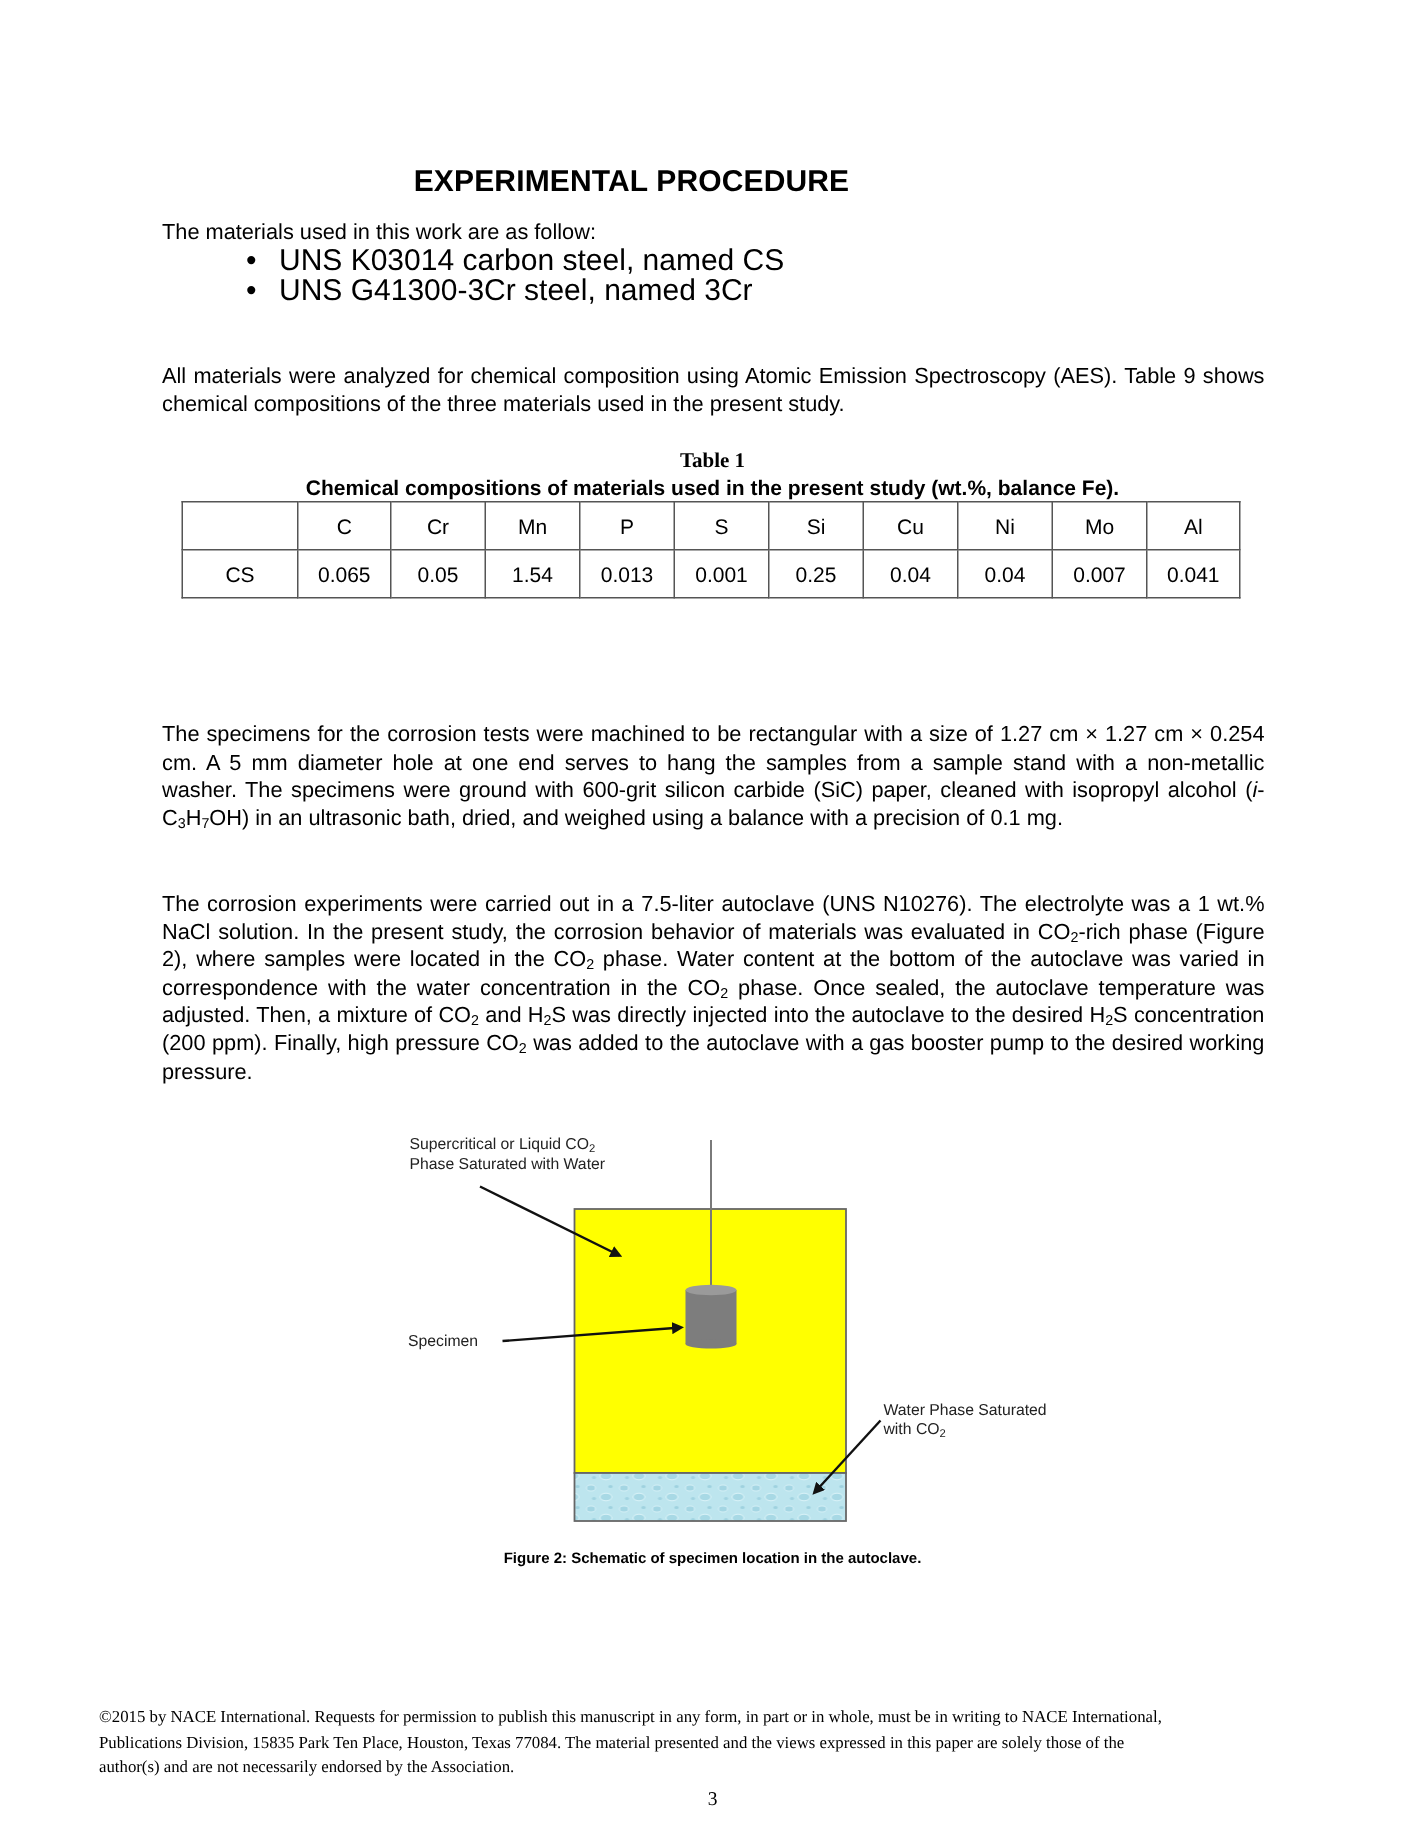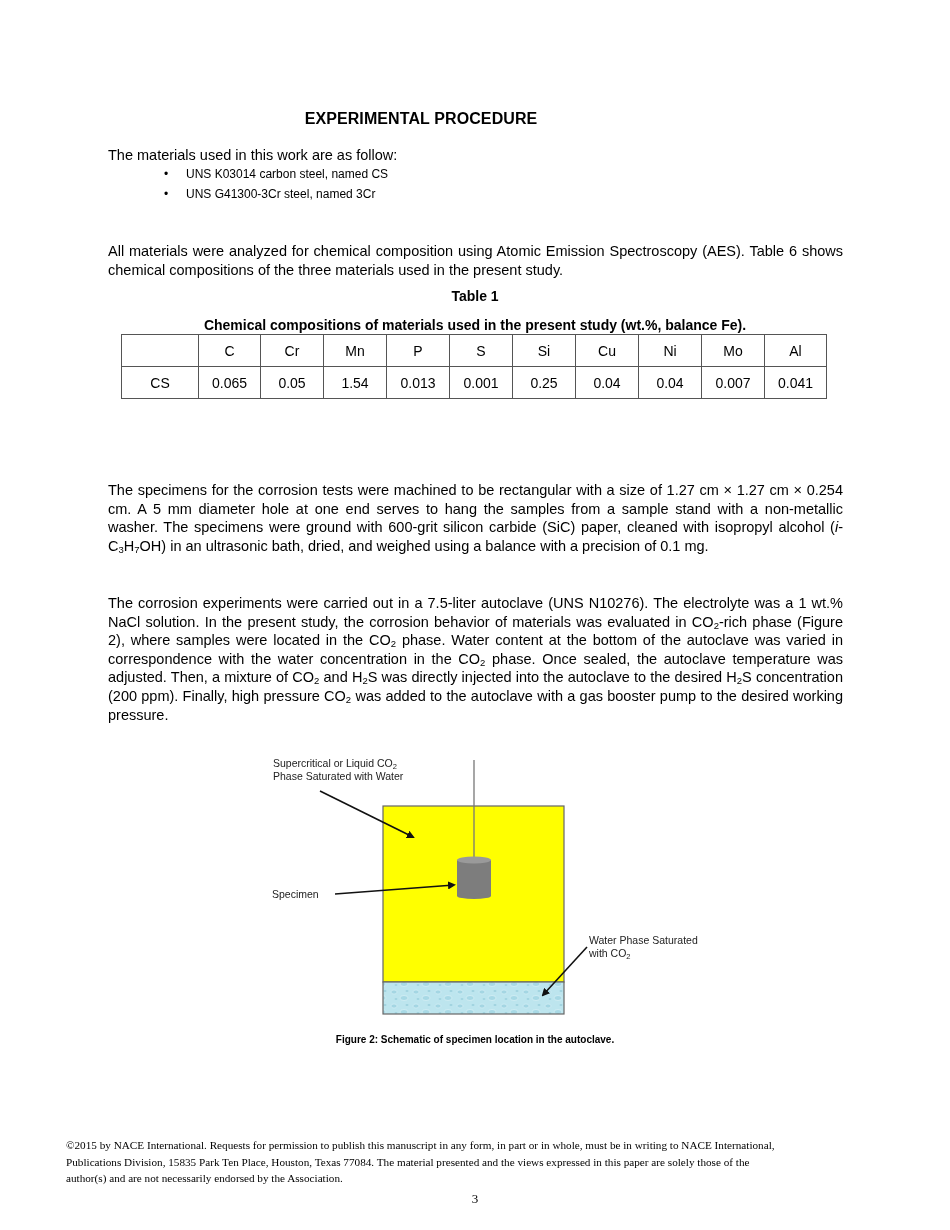--- a/index.html
+++ b/index.html
@@ -1,35 +1,35 @@
 <!DOCTYPE html>
 <html><head>
 <meta charset="utf-8">
 <style>
   html, body { margin: 0; padding: 0; background: #ffffff; }
   body { width: 950px; height: 1230px; position: relative; overflow: hidden; color: #000; }
   .sans { font-family: "Liberation Sans", "DejaVu Sans", sans-serif; }
   .serif { font-family: "Liberation Serif", "DejaVu Serif", serif; }
 
   .heading { position: absolute; top: 110px; left: 0; width: 842px; text-align: center;
-             font-weight: bold; font-size: 16px; letter-spacing: 0.1px; }
+             font-weight: bold; font-size: 20px; letter-spacing: 0.1px; }
 
   .para { position: absolute; left: 108px; width: 735px; font-size: 14.5px; line-height: 18.6px;
           text-align: justify; }
   .para.intro { top: 146px; }
   .bullets { position: absolute; left: 164px; top: 165px; margin: 0; padding: 0; list-style: none;
-             font-size: 12px; line-height: 19.6px; }
+             font-size: 20px; line-height: 19.6px; }
   .bullets li { position: relative; padding-left: 22px; }
   .bullets li::before { content: "•"; position: absolute; left: 0; top: 0; }
   .para.p2 { top: 242px; }
   .para.p3 { top: 481px; }
   .para.p4 { top: 594px; }
 
   .tcap { position: absolute; left: 0; width: 950px; text-align: center; font-weight: bold; font-size: 14px; }
-  .tcap.t1 { top: 288px; }
+  .tcap.t1 { top: 300px; font-family: Liberation Serif, serif; }
   .tcap.t2 { top: 317px; }
 
   table.comp { position: absolute; left: 121px; top: 334px; border-collapse: collapse; font-size: 14px; }
   table.comp td, table.comp th { border: 1px solid #555; text-align: center; font-weight: normal; height: 31px; padding: 0; }
   table.comp tr:first-child th, table.comp tr:first-child td { height: 31px; }
   .c0 { width: 76px; } .c1 { width: 61px; } .c2 { width: 62px; margin-left: 39px; } .c3 { width: 62px; }
   .c4 { width: 62px; } .c5 { width: 62px; } .c6 { width: 62px; } .c7 { width: 62px; }
   .c8 { width: 62px; } .c9 { width: 62px; } .c10 { width: 61px; }
 
   sub { font-size: 9.5px; vertical-align: -2px; line-height: 0; }
@@ -48,21 +48,21 @@
 
 <div class="heading sans">EXPERIMENTAL PROCEDURE</div>
 
 <div class="para intro sans">The materials used in this work are as follow:</div>
 
 <ul class="bullets sans">
   <li>UNS K03014 carbon steel, named CS</li>
   <li>UNS G41300-3Cr steel, named 3Cr</li>
 </ul>
 
-<div class="para p2 sans">All materials were analyzed for chemical composition using Atomic Emission Spectroscopy (AES). Table 6 shows chemical compositions of the three materials used in the present study.</div>
+<div class="para p2 sans">All materials were analyzed for chemical composition using Atomic Emission Spectroscopy (AES). Table 9 shows chemical compositions of the three materials used in the present study.</div>
 
 <div class="tcap t1 sans">Table 1</div>
 <div class="tcap t2 sans">Chemical compositions of materials used in the present study (wt.%, balance Fe).</div>
 
 <table class="comp sans">
   <tbody>
       <tr>
     <th class="c0"></th>
     <th class="c1">C</th>
     <th class="c2">Cr</th>

